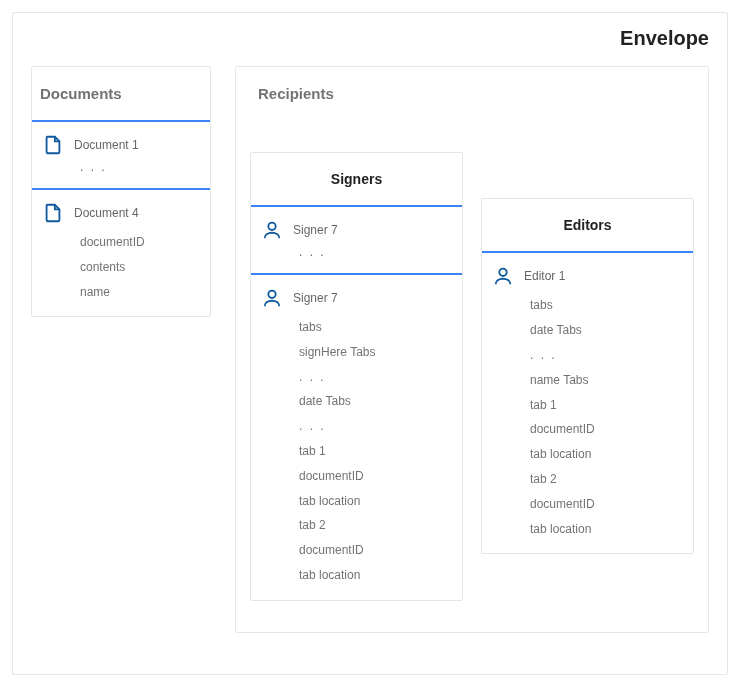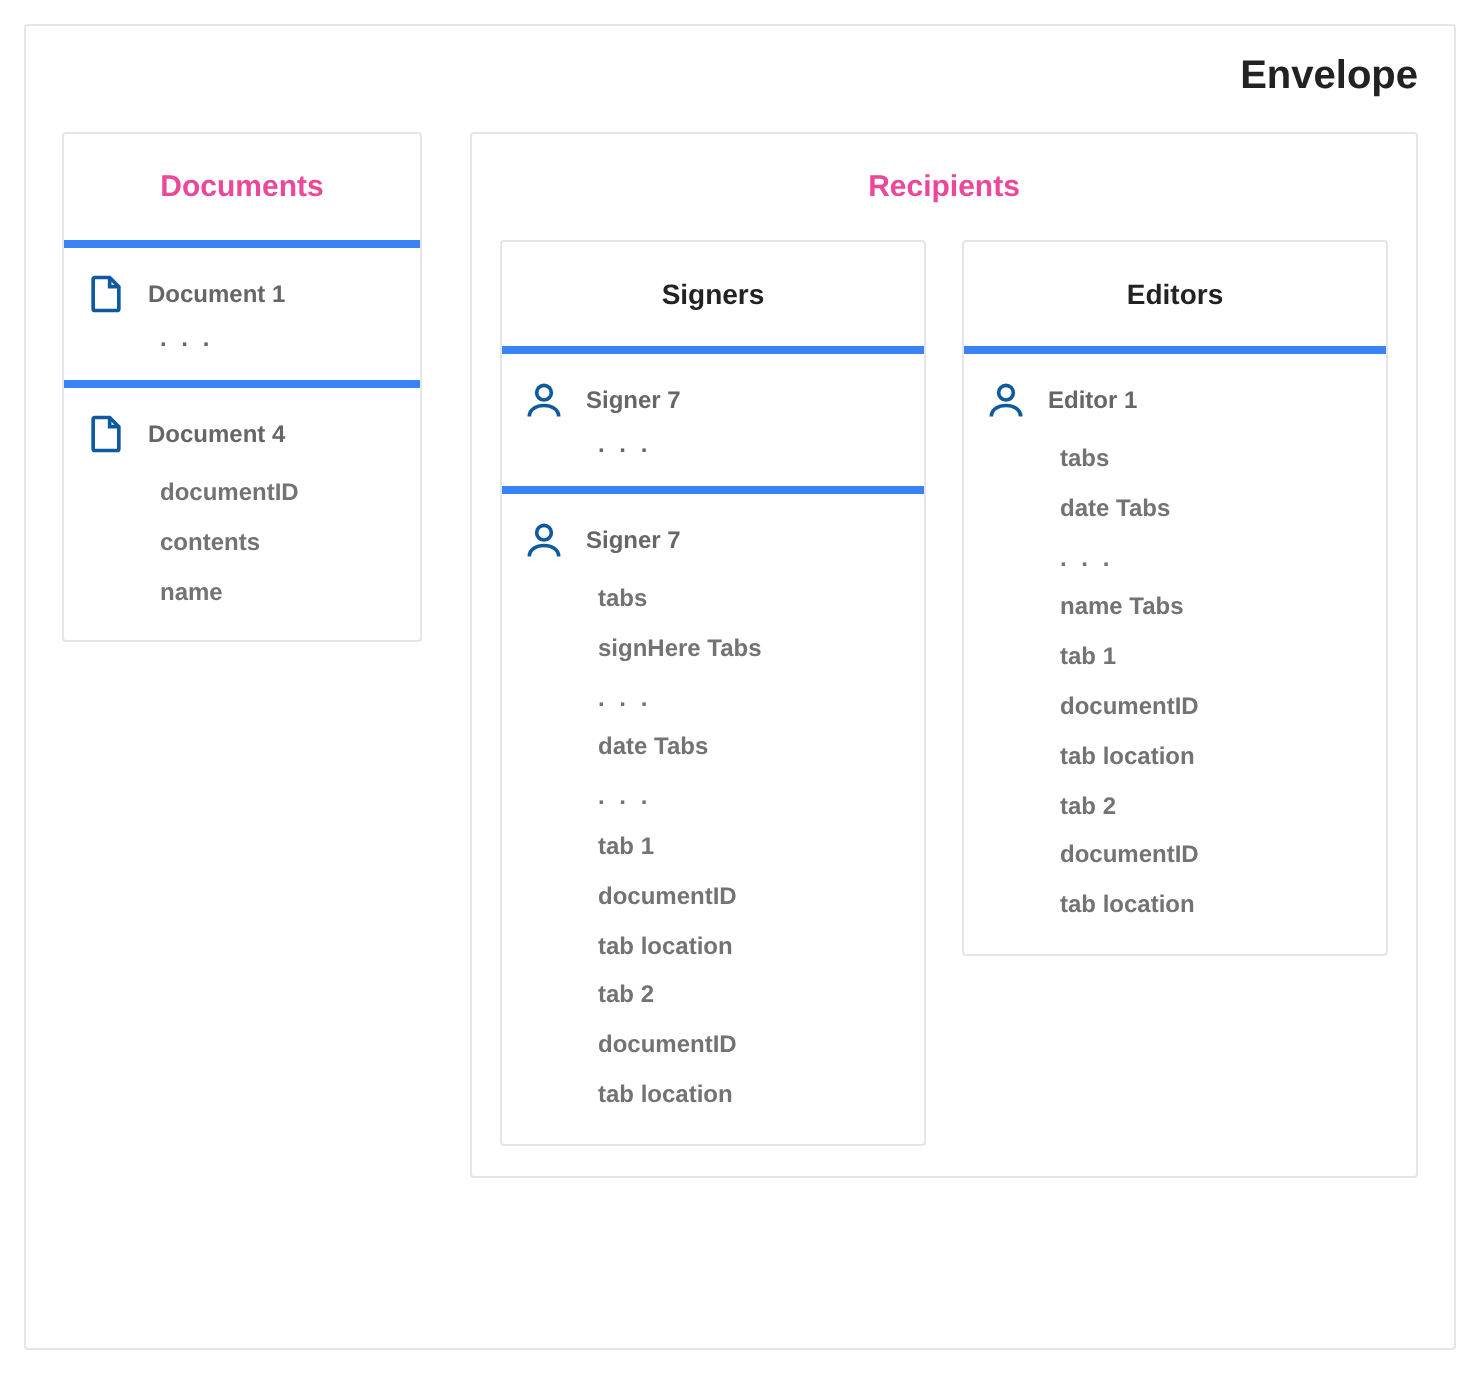--- a/index.html
+++ b/index.html
@@ -31,49 +31,48 @@
     display: flex;
     gap: 24px;
     align-items: flex-start;
   }
   .panel {
     border: 1px solid #e5e5e5;
     border-radius: 2px;
     background: #fff;
   }
   .panel-title {
-    text-align: center;
     font-size: 15px;
     font-weight: 700;
-    color: #ec4899;
+    color: #737373;
     padding: 18px 8px 18px 8px;
   }
   .sub-title {
     text-align: center;
     font-size: 14px;
     font-weight: 700;
     color: #222;
     padding: 18px 8px 18px 8px;
   }
   .documents { width: 180px; }
-  .recipients { flex: 1; padding: 0 14px 15px 14px; }
+  .recipients { flex: 1; padding: 0 14px 31px 14px; }
   .recipients-inner {
     display: flex;
     gap: 18px;
-    align-items: flex-start;
+    align-items: center;
+    margin-top: 32px;
   }
   .subpanel {
     border: 1px solid #e5e5e5;
     border-radius: 2px;
     flex: 1;
   }
   .item-block {
-    border-top: 4px solid #3b82f6;
+    border-top: 2px solid #3b82f6;
     padding: 12px 10px 12px 10px;
-    font-weight: bold;
   }
   .item-head {
     display: flex;
     align-items: center;
     gap: 10px;
   }
   .item-label {
     font-size: 12px;
     color: #666;
   }

